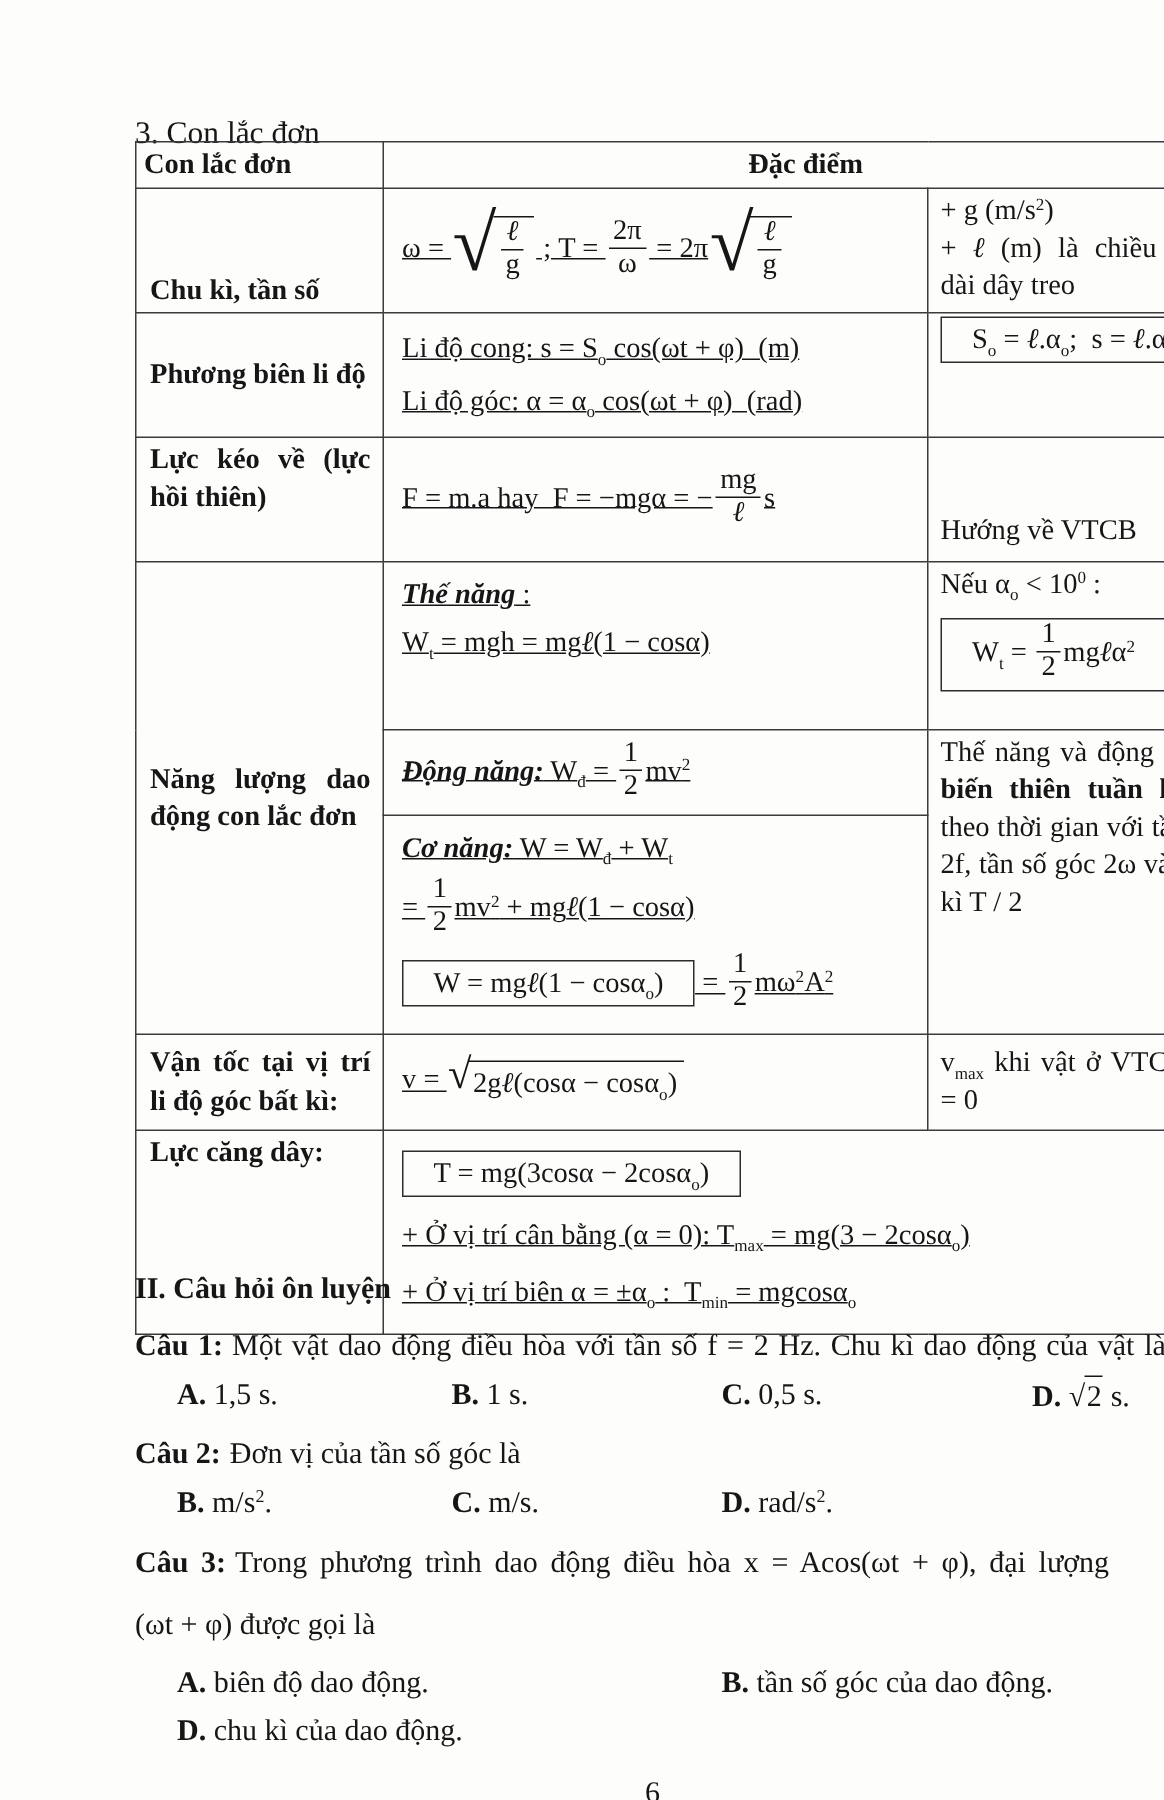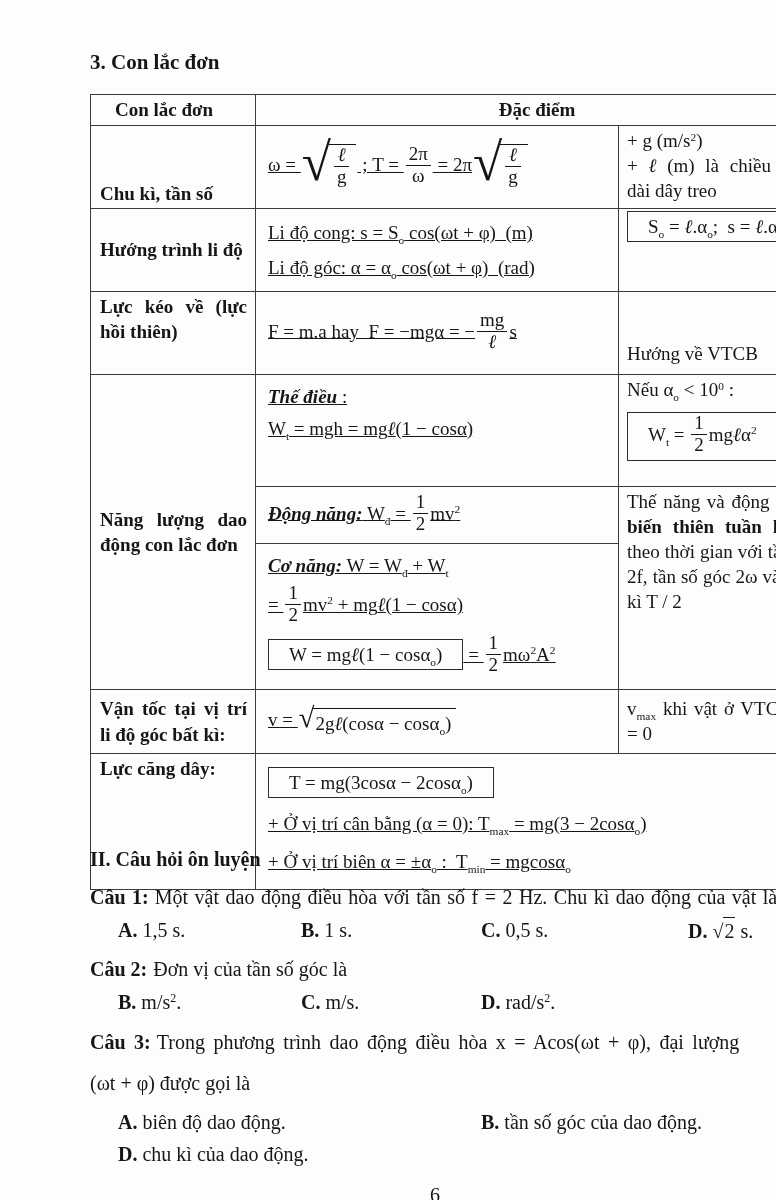--- a/index.html
+++ b/index.html
@@ -2,33 +2,33 @@
 <html><head>
 <meta charset="utf-8">
 <style>
   html,body{margin:0;padding:0;}
   body{
     width:776px;height:1200px;overflow:hidden;position:relative;
     background:#fdfdfc;color:#161616;
     font-family:"Liberation Serif","DejaVu Serif",serif;
   }
   .sheet{position:absolute;inset:0;}
-  .page-title{position:absolute;left:90px;top:50px;font-size:21px;font-weight:700;}
+  .page-title{position:absolute;left:90px;top:76px;font-size:21px;font-weight:400;}
   table.main{
     position:absolute;left:90px;top:94px;width:728px;
     border-collapse:collapse;table-layout:fixed;font-size:19px;line-height:1.32;
   }
   col.c1{width:165px;} col.c2{width:363px;} col.c3{width:200px;}
   td{border:1.6px solid #3b3b3b;padding:2px 6px;vertical-align:middle;}
   .rh td{height:26px;}
   .r1 td{height:78px;} .r2 td{height:78px;} .r3 td{height:72px;}
   .r4a td{height:107px;} .r4b td{height:52px;} .r4c td{height:141px;}
   .r5 td{height:55px;} .r6 td{height:115px;}
   .lbl{font-weight:700;padding-left:9px;padding-right:8px;text-align:justify;}
-  .lblh{font-weight:700;padding-left:24px;}
+  .lblh{font-weight:700;padding-left:5px;}
   .hdr2{font-weight:700;text-align:center;}
   .vt{vertical-align:top;} .vb{vertical-align:bottom;}
   .fcell{padding-left:12px;padding-right:4px;text-decoration:underline;}
   .ncell{padding-left:8px;padding-right:5px;text-align:justify;}
   .fl{margin:7px 0;}
   .r6 .fl{margin:11px 0 13px 0;}
   .r2 .fl{margin:9px 0;}
   
   .frac{display:inline-block;vertical-align:middle;text-align:center;margin:0 2px;transform:translateY(-2px);}
   .fn{display:block;border-bottom:1.6px solid #161616;padding:0 3px;line-height:1.1;}
@@ -80,38 +80,38 @@
               <span class="sqs">√</span>
               <span class="sqc"><span class="frac"><span class="fn"><i>ℓ</i></span><span class="fd">g</span></span></span>
             </span> ; T = <span class="frac"><span class="fn">2π</span><span class="fd">ω</span></span> = 2π<span class="sq big">
               <span class="sqs">√</span>
               <span class="sqc"><span class="frac"><span class="fn"><i>ℓ</i></span><span class="fd">g</span></span></span>
             </span></td>
         <td class="ncell vt">+ g (m/s<sup>2</sup>)<br><span style="word-spacing:6px">+ <i>ℓ</i> (m) là chiều</span><br>dài dây treo</td>
       </tr>
 
       <tr class="r2">
-        <td class="lbl">Hướng trình li độ</td>
+        <td class="lbl">Phương biên li độ</td>
         <td class="fcell">
             <div class="fl">Li độ cong: s = S<sub>o</sub> cos(ωt + φ)&nbsp; (m)</div>
             <div class="fl">Li độ góc: α = α<sub>o</sub> cos(ωt + φ)&nbsp; (rad)</div>
           </td>
         <td class="ncell vt"><span class="fbox">S<sub>o</sub> = <i>ℓ</i>.α<sub>o</sub>;&nbsp; s = <i>ℓ</i>.α</span></td>
       </tr>
 
       <tr class="r3">
         <td class="lbl vt">Lực kéo về (lực hồi thiên)</td>
         <td class="fcell">F = m.a hay&nbsp; F = −mgα = −<span class="frac"><span class="fn">mg</span><span class="fd"><i>ℓ</i></span></span>s</td>
         <td class="ncell vb" style="padding-bottom:8px">Hướng về VTCB</td>
       </tr>
 
       <tr class="r4a">
         <td class="lbl" rowspan="3">Năng lượng dao động con lắc đơn</td>
         <td class="fcell vt">
-            <div class="fl"><b><i>Thế điều</i></b> :</div>
+            <div class="fl"><b><i>Thế năng</i></b> :</div>
             <div class="fl">W<sub>t</sub> = mgh = mg<i>ℓ</i>(1 − cosα)</div>
           </td>
         <td class="ncell vt">Nếu α<sub>o</sub> &lt; 10<sup>0</sup> :<br><span class="fbox" style="margin-top:10px">W<sub>t</sub> = <span class="frac"><span class="fn">1</span><span class="fd">2</span></span>mg<i>ℓ</i>α<sup>2</sup></span></td>
       </tr>
 
       <tr class="r4b">
         <td class="fcell"><b><i>Động năng:</i></b> W<sub>đ</sub> = <span class="frac"><span class="fn">1</span><span class="fd">2</span></span>mv<sup>2</sup></td>
         <td class="ncell vt" rowspan="2">Thế năng và động năng <b>biến thiên tuần hoàn</b> theo thời gian với tần số 2f, tần số góc 2ω và chu kì T / 2</td>
       </tr>
 

